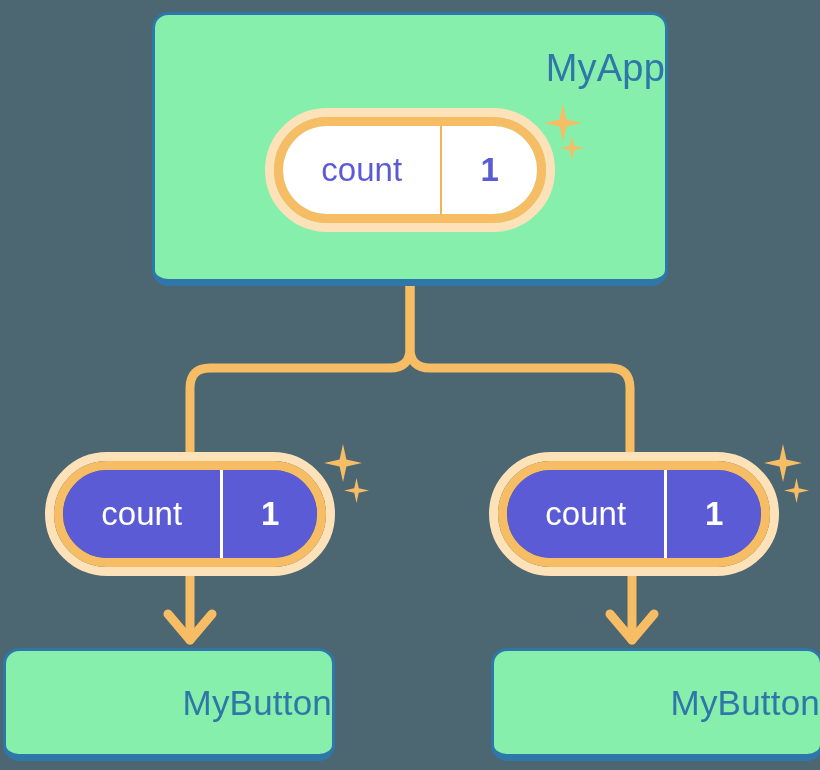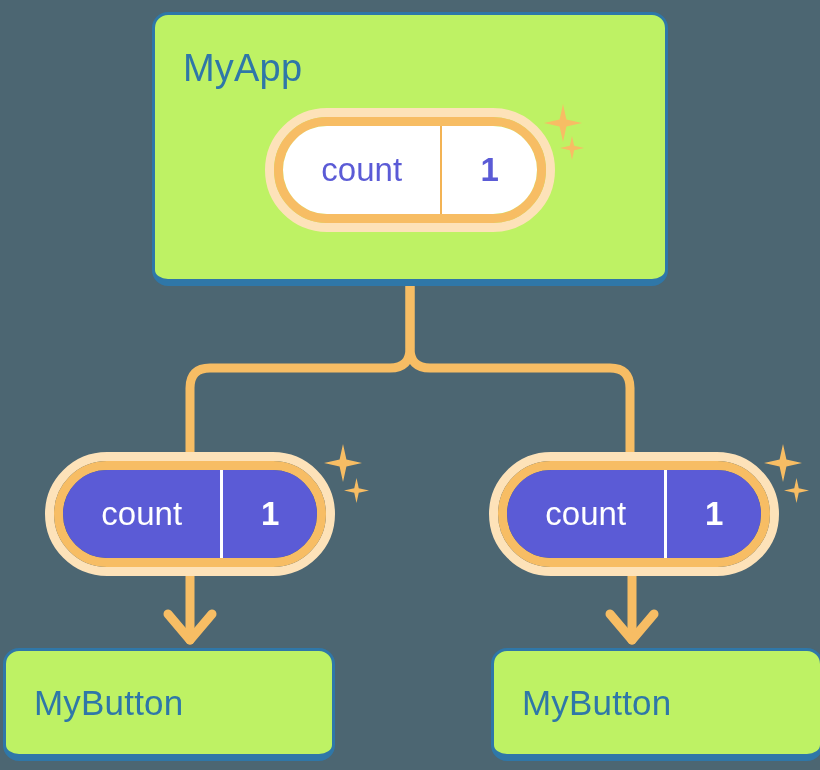--- a/index.html
+++ b/index.html
@@ -24,27 +24,27 @@
     top: 0;
     width: 820px;
     height: 770px;
     pointer-events: none;
   }
 
   
   .card {
     position: absolute;
     box-sizing: border-box;
-    background: #bef264;
+    background: #86efac;
     border: 3px solid #2f77a8;
     border-bottom-width: 7px;
     border-radius: 16px;
     display: flex;
     flex-direction: column;
-    align-items: flex-start;
+    align-items: flex-end;
     padding-left: 28px;
   }
   .card-title {
     color: #2f77a8;
     font-weight: 400;
     letter-spacing: 0.2px;
     white-space: nowrap;
   }
 
   #app-card {

